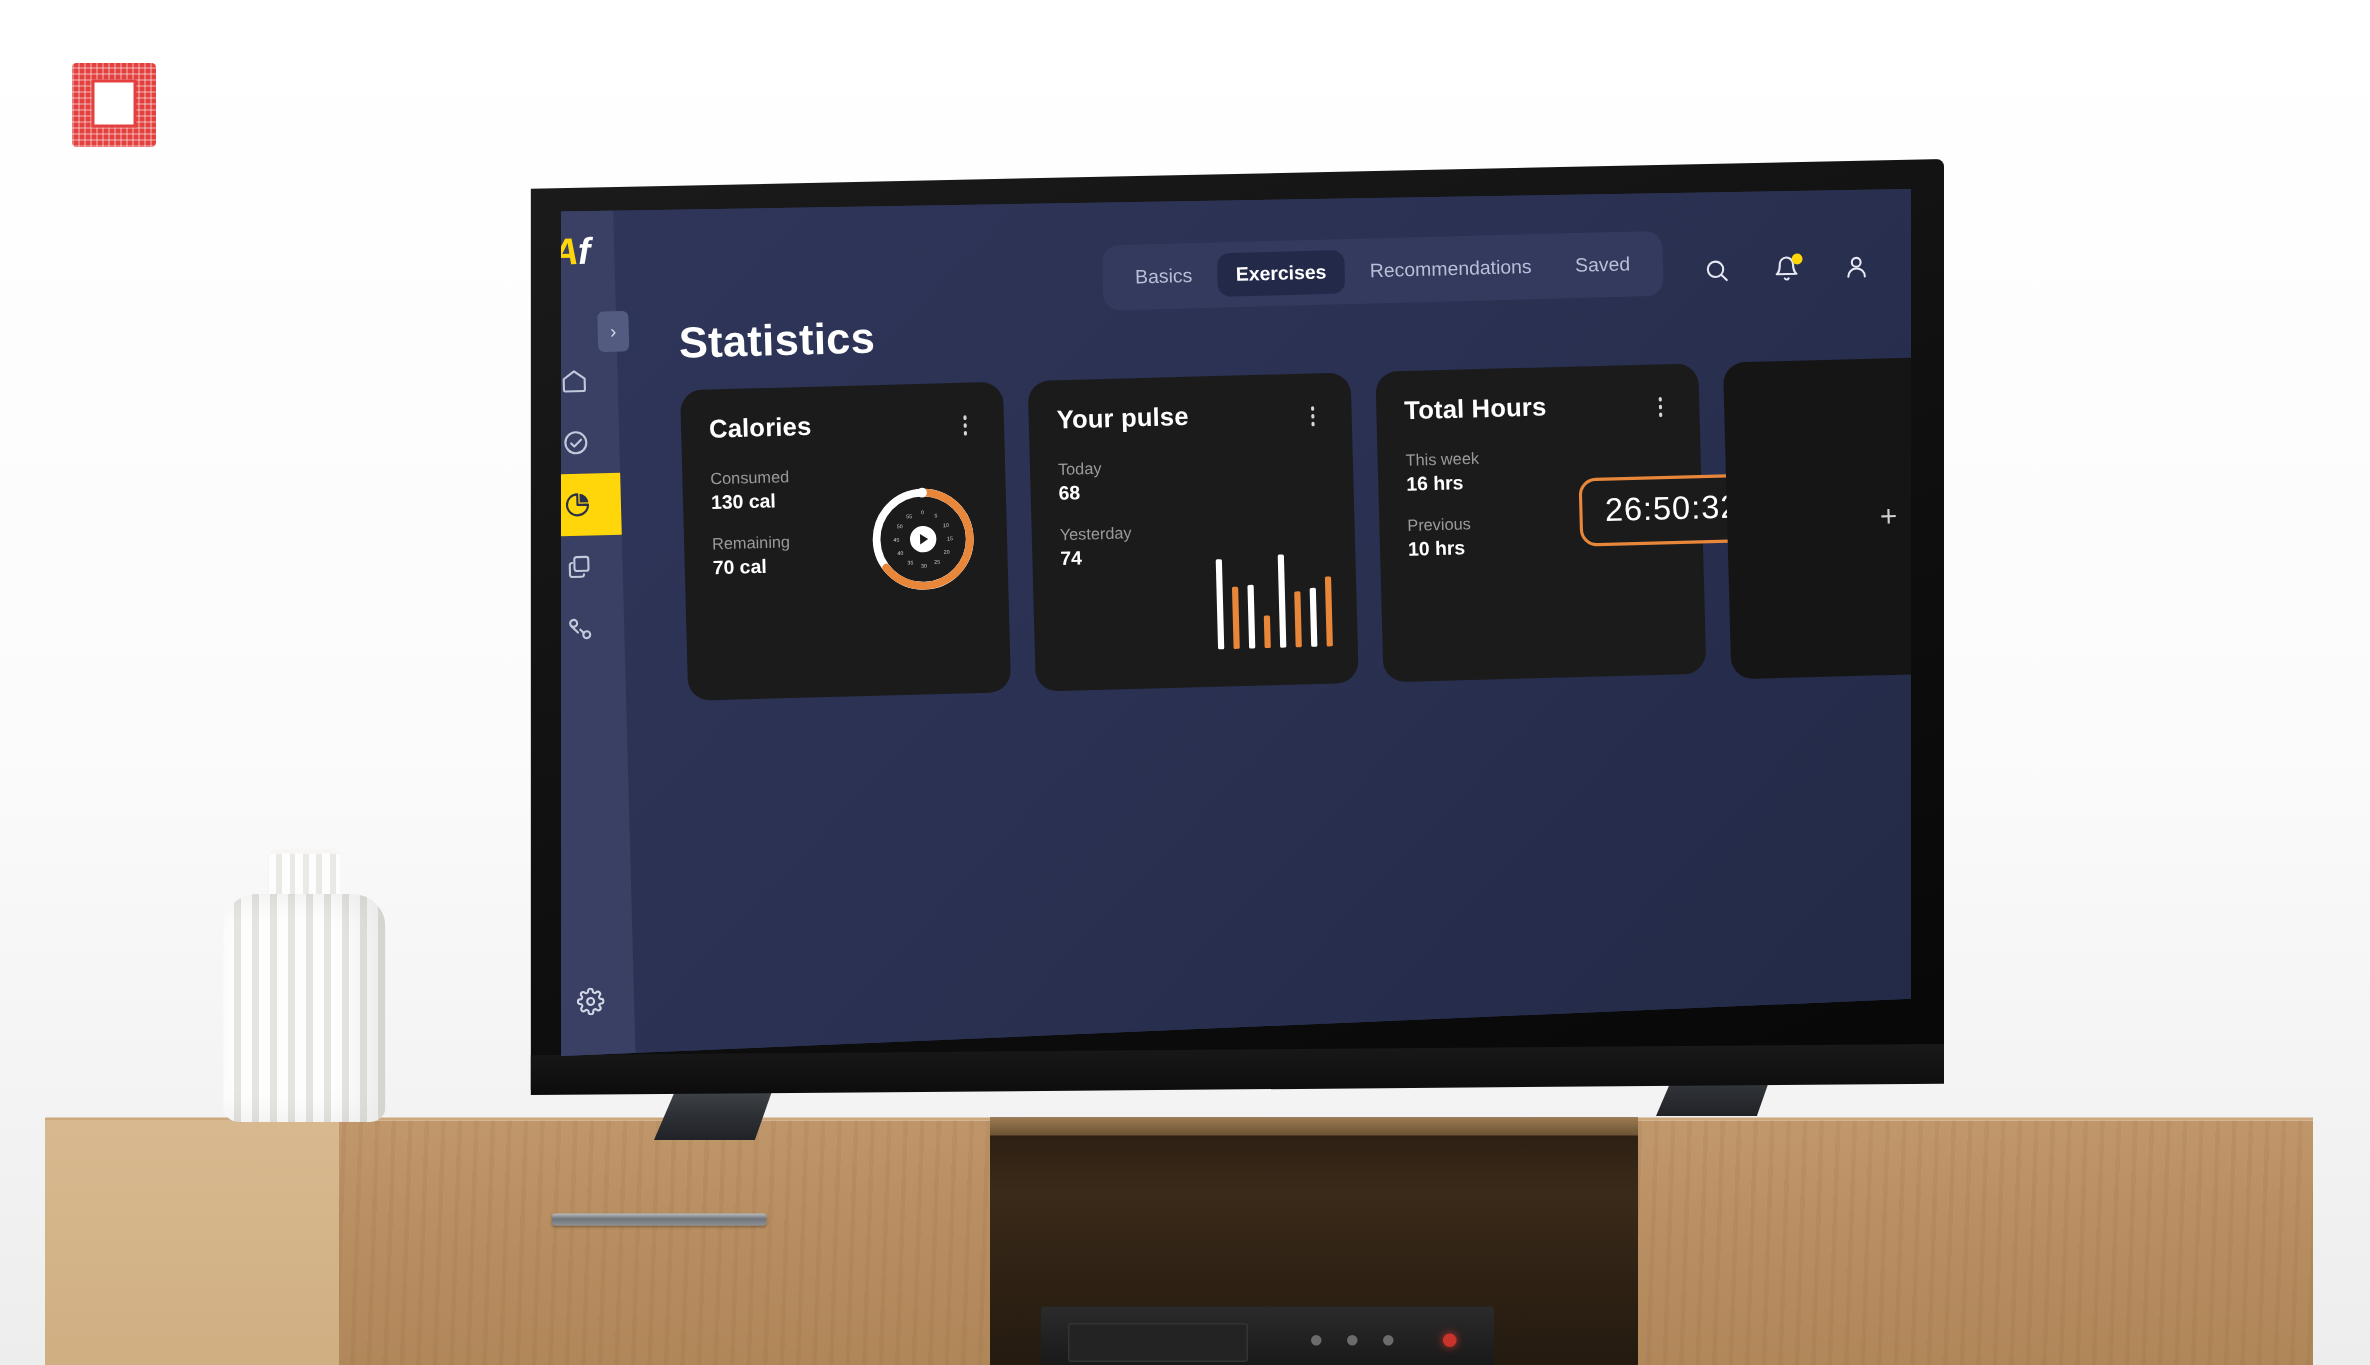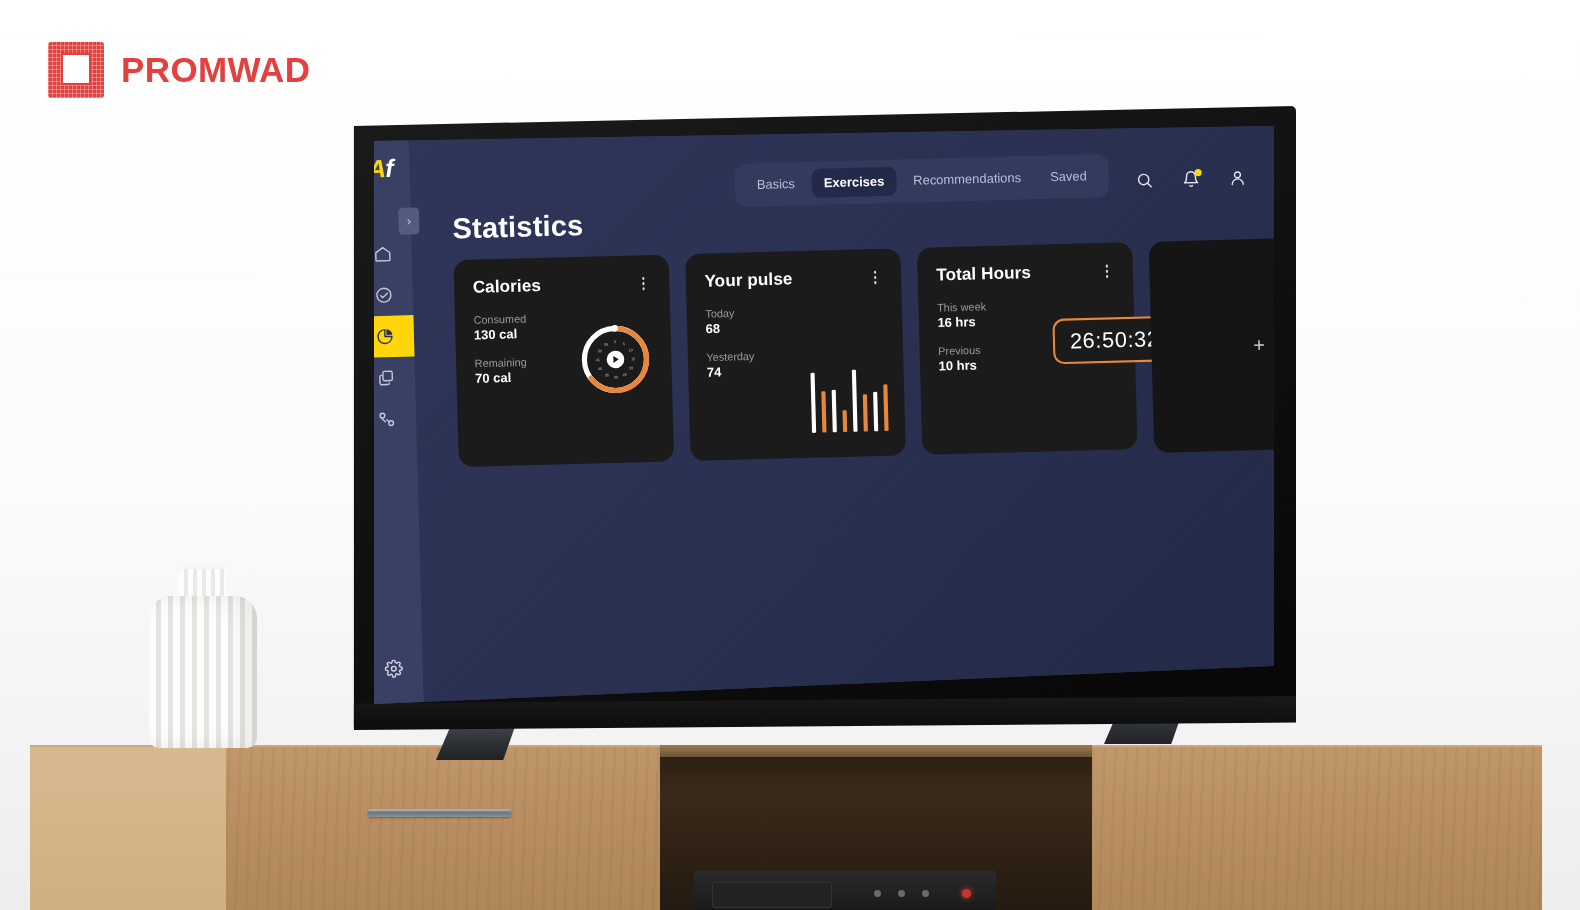--- a/index.html
+++ b/index.html
@@ -249,21 +249,20 @@
   }
   .plus { color: #cfcfcf; font-size: 19px; line-height: 1; }
 </style>
 </head>
 <body>
 
 <div id="room">
 
   <div id="brand">
     <div id="brand-mark"></div>
-    <div id="brand-text">PROMWAD</div>
   </div>
 
   <div id="credenza">
     <div id="shelf-gap"></div>
     <div id="shelf-top"></div>
     <div class="cab-left">
       <div class="cab-side"></div>
       <div class="handle l"></div>
     </div>
     <div class="cab-right">

